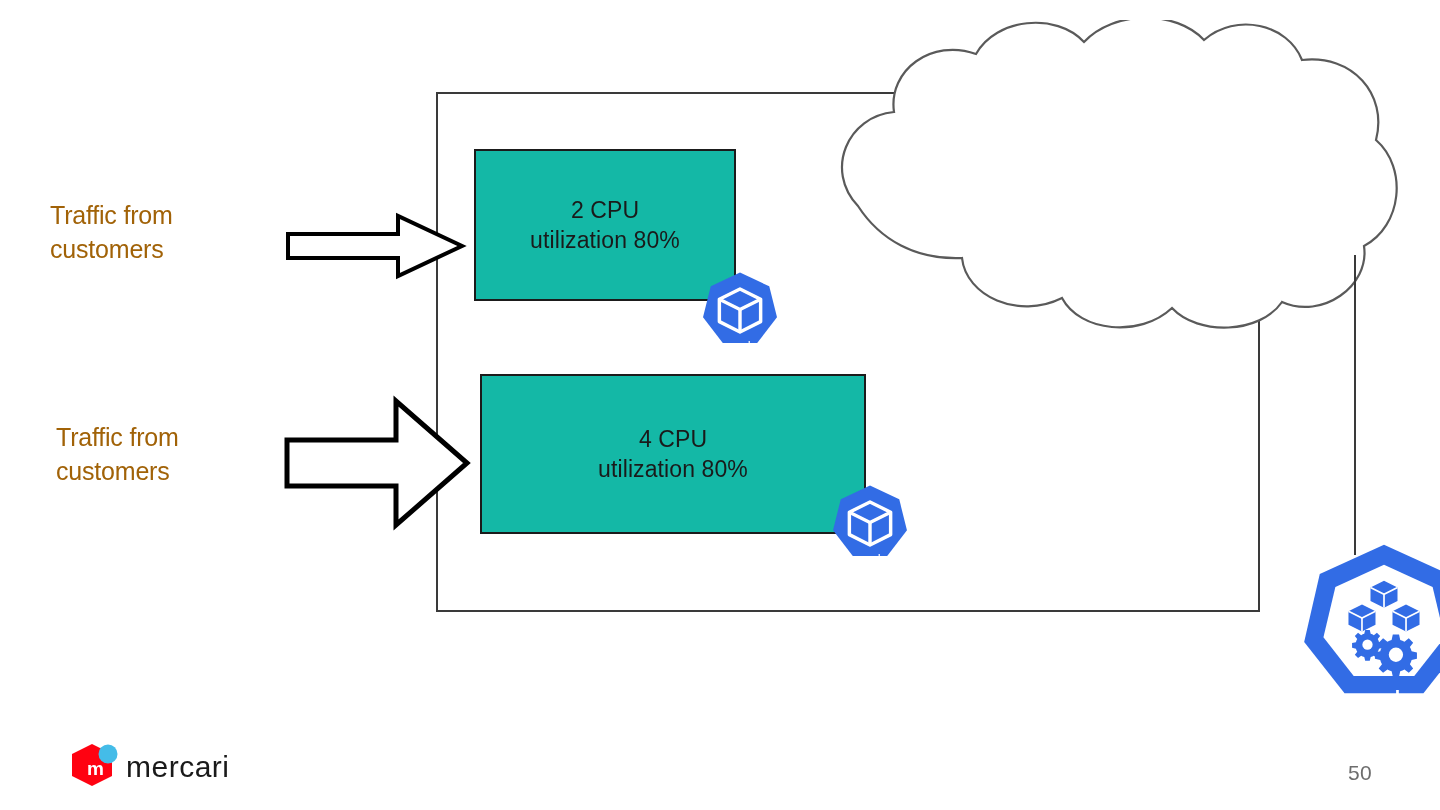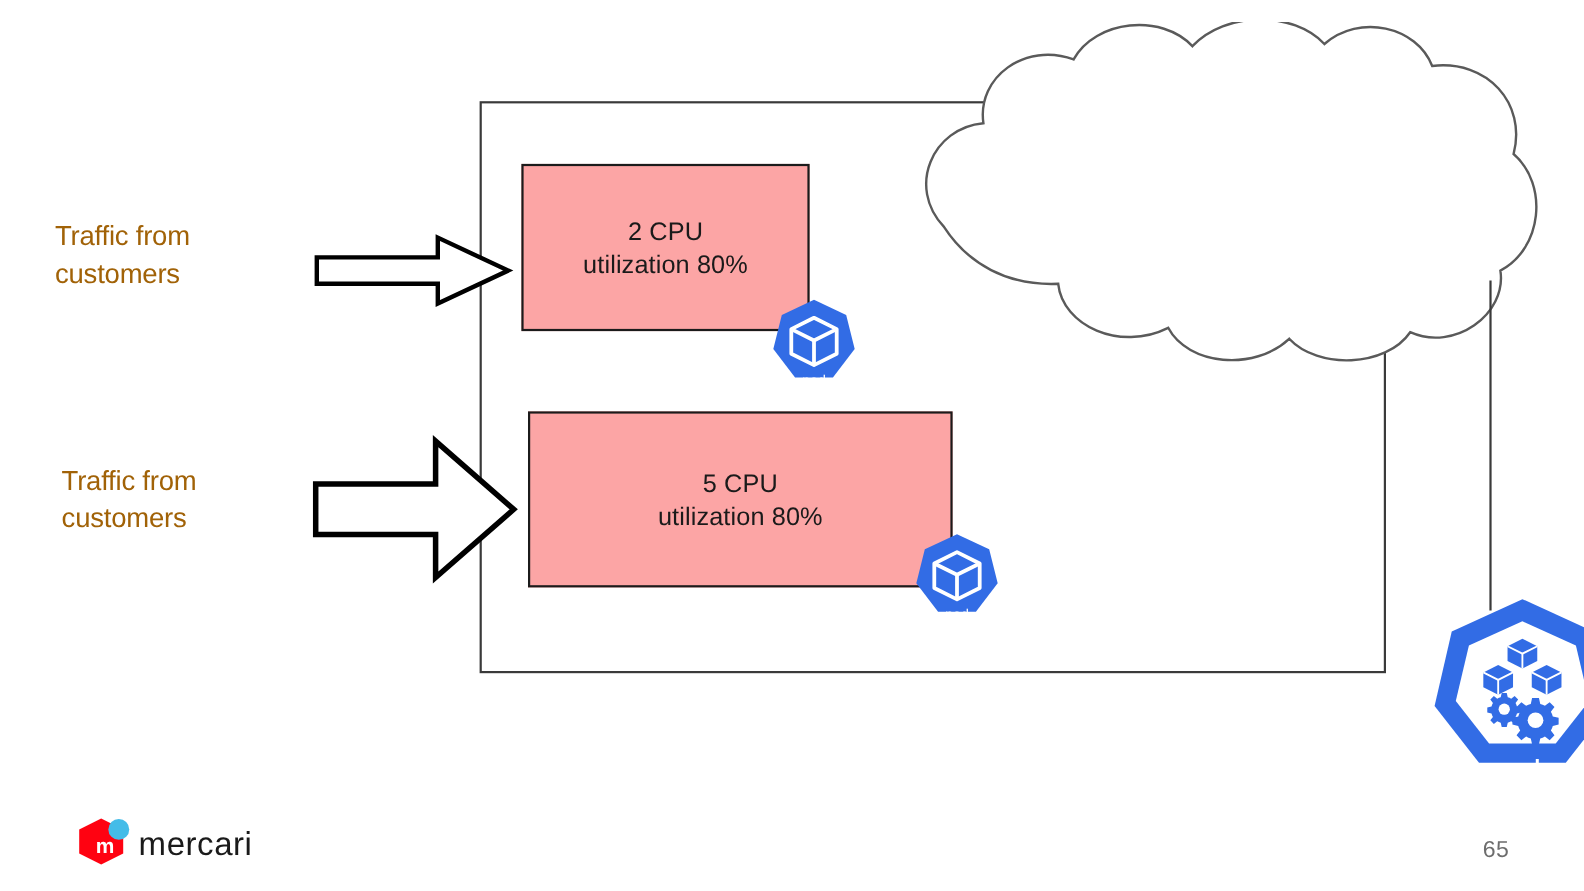--- a/index.html
+++ b/index.html
@@ -28,21 +28,21 @@
     height: 520px;
     border: 2px solid #3a3a3a;
     box-sizing: border-box;
     background: transparent;
   }
 
   
   .pod-box {
     border: 2px solid #1b1b1b;
     box-sizing: border-box;
-    background: #fca5a5;
+    background: #14b8a6;
     display: flex;
     flex-direction: column;
     align-items: center;
     justify-content: center;
     color: #1a1a1a;
     line-height: 1.32;
   }
   .pod-box .line {
     font-size: 23px;
     letter-spacing: 0.1px;
@@ -141,21 +141,21 @@
   <div class="abs traffic-label" id="traffic-label-2">Traffic from
 customers</div>
 
   <div class="abs block-arrow" id="arrow-2" style="left:284px; top:398px; width:186px; height:130px;">
     <svg width="186" height="130" viewBox="0 0 186 130">
       <polygon points="3,42 112,42 112,3 183,65 112,127 112,88 3,88" fill="#ffffff" stroke="#000000" stroke-width="5" stroke-linejoin="miter"></polygon>
     </svg>
   </div>
 
   <div class="abs pod-box" id="pod-box-2">
-    <div class="line">5 CPU</div>
+    <div class="line">4 CPU</div>
     <div class="line">utilization 80%</div>
   </div>
 
   <div class="abs k8s-icon" id="pod-icon-2">
     <svg width="86" height="86" viewBox="0 0 100 100">
       <polygon points="50,3 84,19 93,55 70,85 30,85 7,55 16,19" fill="#326ce5"></polygon>
       <g fill="none" stroke="#ffffff" stroke-width="4" stroke-linejoin="round">
         <polygon points="50,22 74,34 74,60 50,72 26,60 26,34"></polygon>
         <polyline points="26,34 50,46 74,34"></polyline>
         <line x1="50" y1="46" x2="50" y2="72"></line>
@@ -224,15 +224,15 @@
     <svg width="190" height="46" viewBox="0 0 190 46">
       <g>
         <polygon points="22,2 42,12 42,34 22,44 2,34 2,12" fill="#ff0211"></polygon>
         <circle cx="38" cy="12" r="9.5" fill="#44bce8"></circle>
         <text x="17" y="33" fill="#ffffff" font-family="Liberation Sans, sans-serif" font-size="19" font-weight="bold">m</text>
       </g>
       <text x="56" y="35" fill="#1a1a1a" font-family="Liberation Sans, sans-serif" font-size="30" letter-spacing="0.5">mercari</text>
     </svg>
   </div>
 
-  <div class="abs" id="page-number">65</div>
+  <div class="abs" id="page-number">50</div>
 
 </div>
 
 </body></html>

